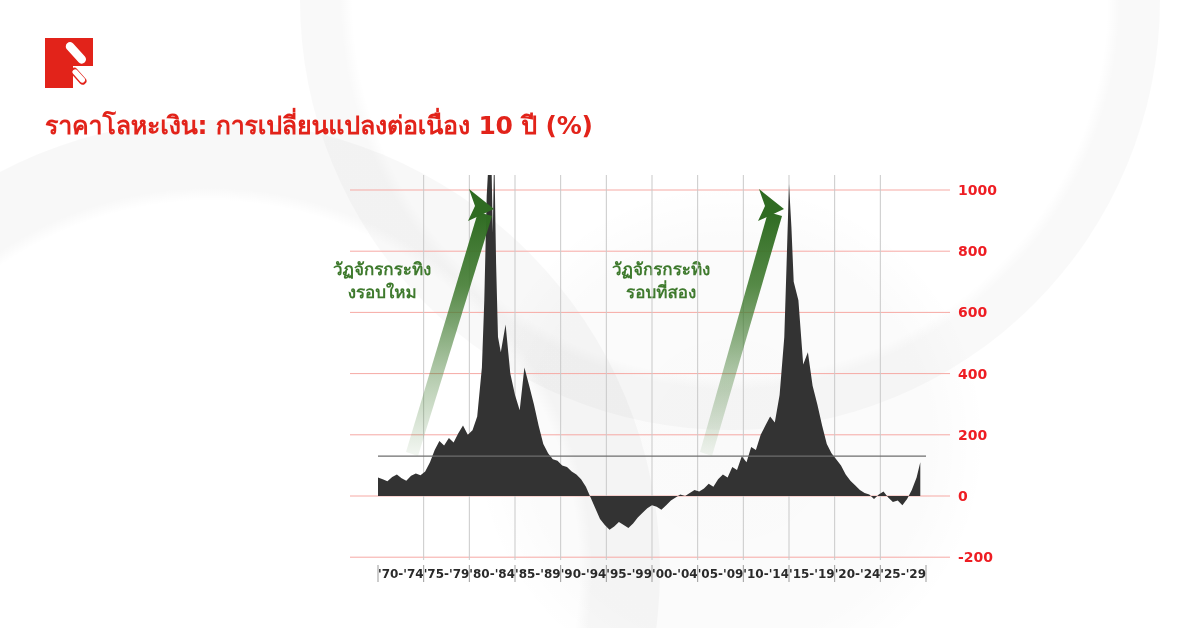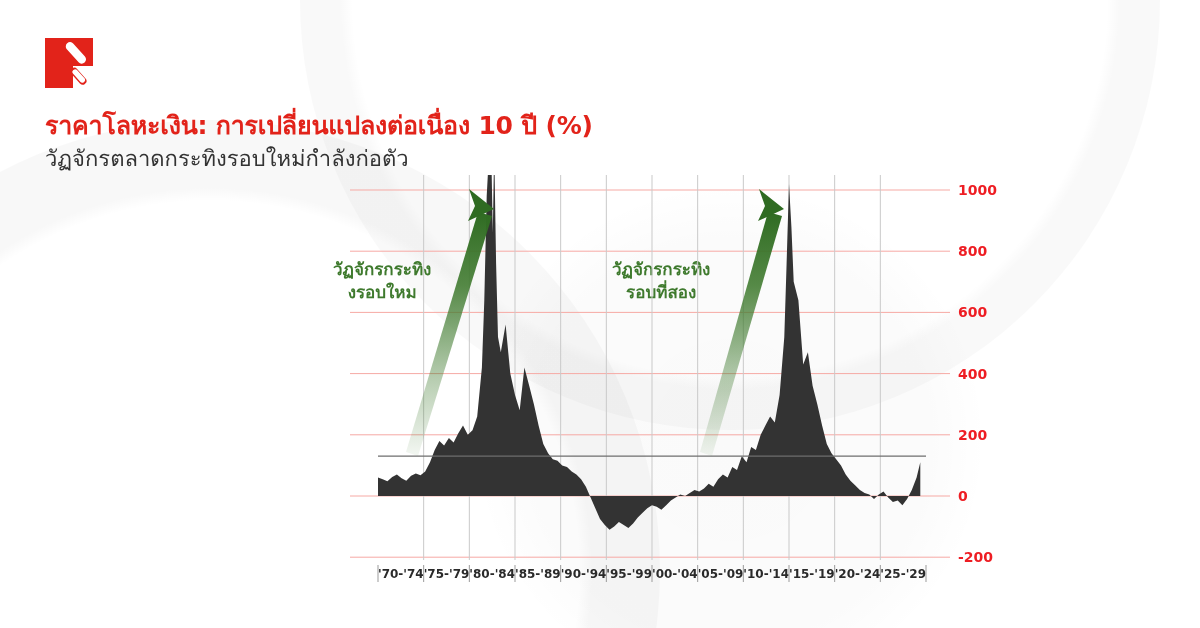--- a/index.html
+++ b/index.html
@@ -146,21 +146,20 @@
 
   <svg id="logo" viewBox="0 0 52 56" aria-hidden="true">
     <path d="M0 0 H48 V28 L28 28 L28 50 L0 50 Z" fill="#e2231a"></path>
     <path d="M28 28 H48 L28 50 Z" fill="#ffffff"></path>
     <rect x="26.5" y="2.5" width="8.5" height="26" rx="4.2" transform="rotate(-42 30 15)" fill="#ffffff"></rect>
     <rect x="29.5" y="28.5" width="7.5" height="20" rx="3.7" transform="rotate(-42 33 38)" fill="#e2231a"></rect>
     <rect x="31.0" y="30.0" width="5.5" height="16" rx="2.7" transform="rotate(-42 33.7 38)" fill="#ffffff"></rect>
   </svg>
 
   <div id="title">ราคาโลหะเงิน: การเปลี่ยนแปลงต่อเนื่อง 10 ปี (%)</div>
-  <div id="subtitle">วัฏจักรตลาดกระทิงรอบใหม่กำลังก่อตัว</div>
 
   <div class="annot" id="annot-1">
     <div>วัฏจักรกระทิง</div>
     <div>งรอบใหม</div>
   </div>
   <div class="annot" id="annot-2">
     <div>วัฏจักรกระทิง</div>
     <div>รอบที่สอง</div>
   </div>
 

